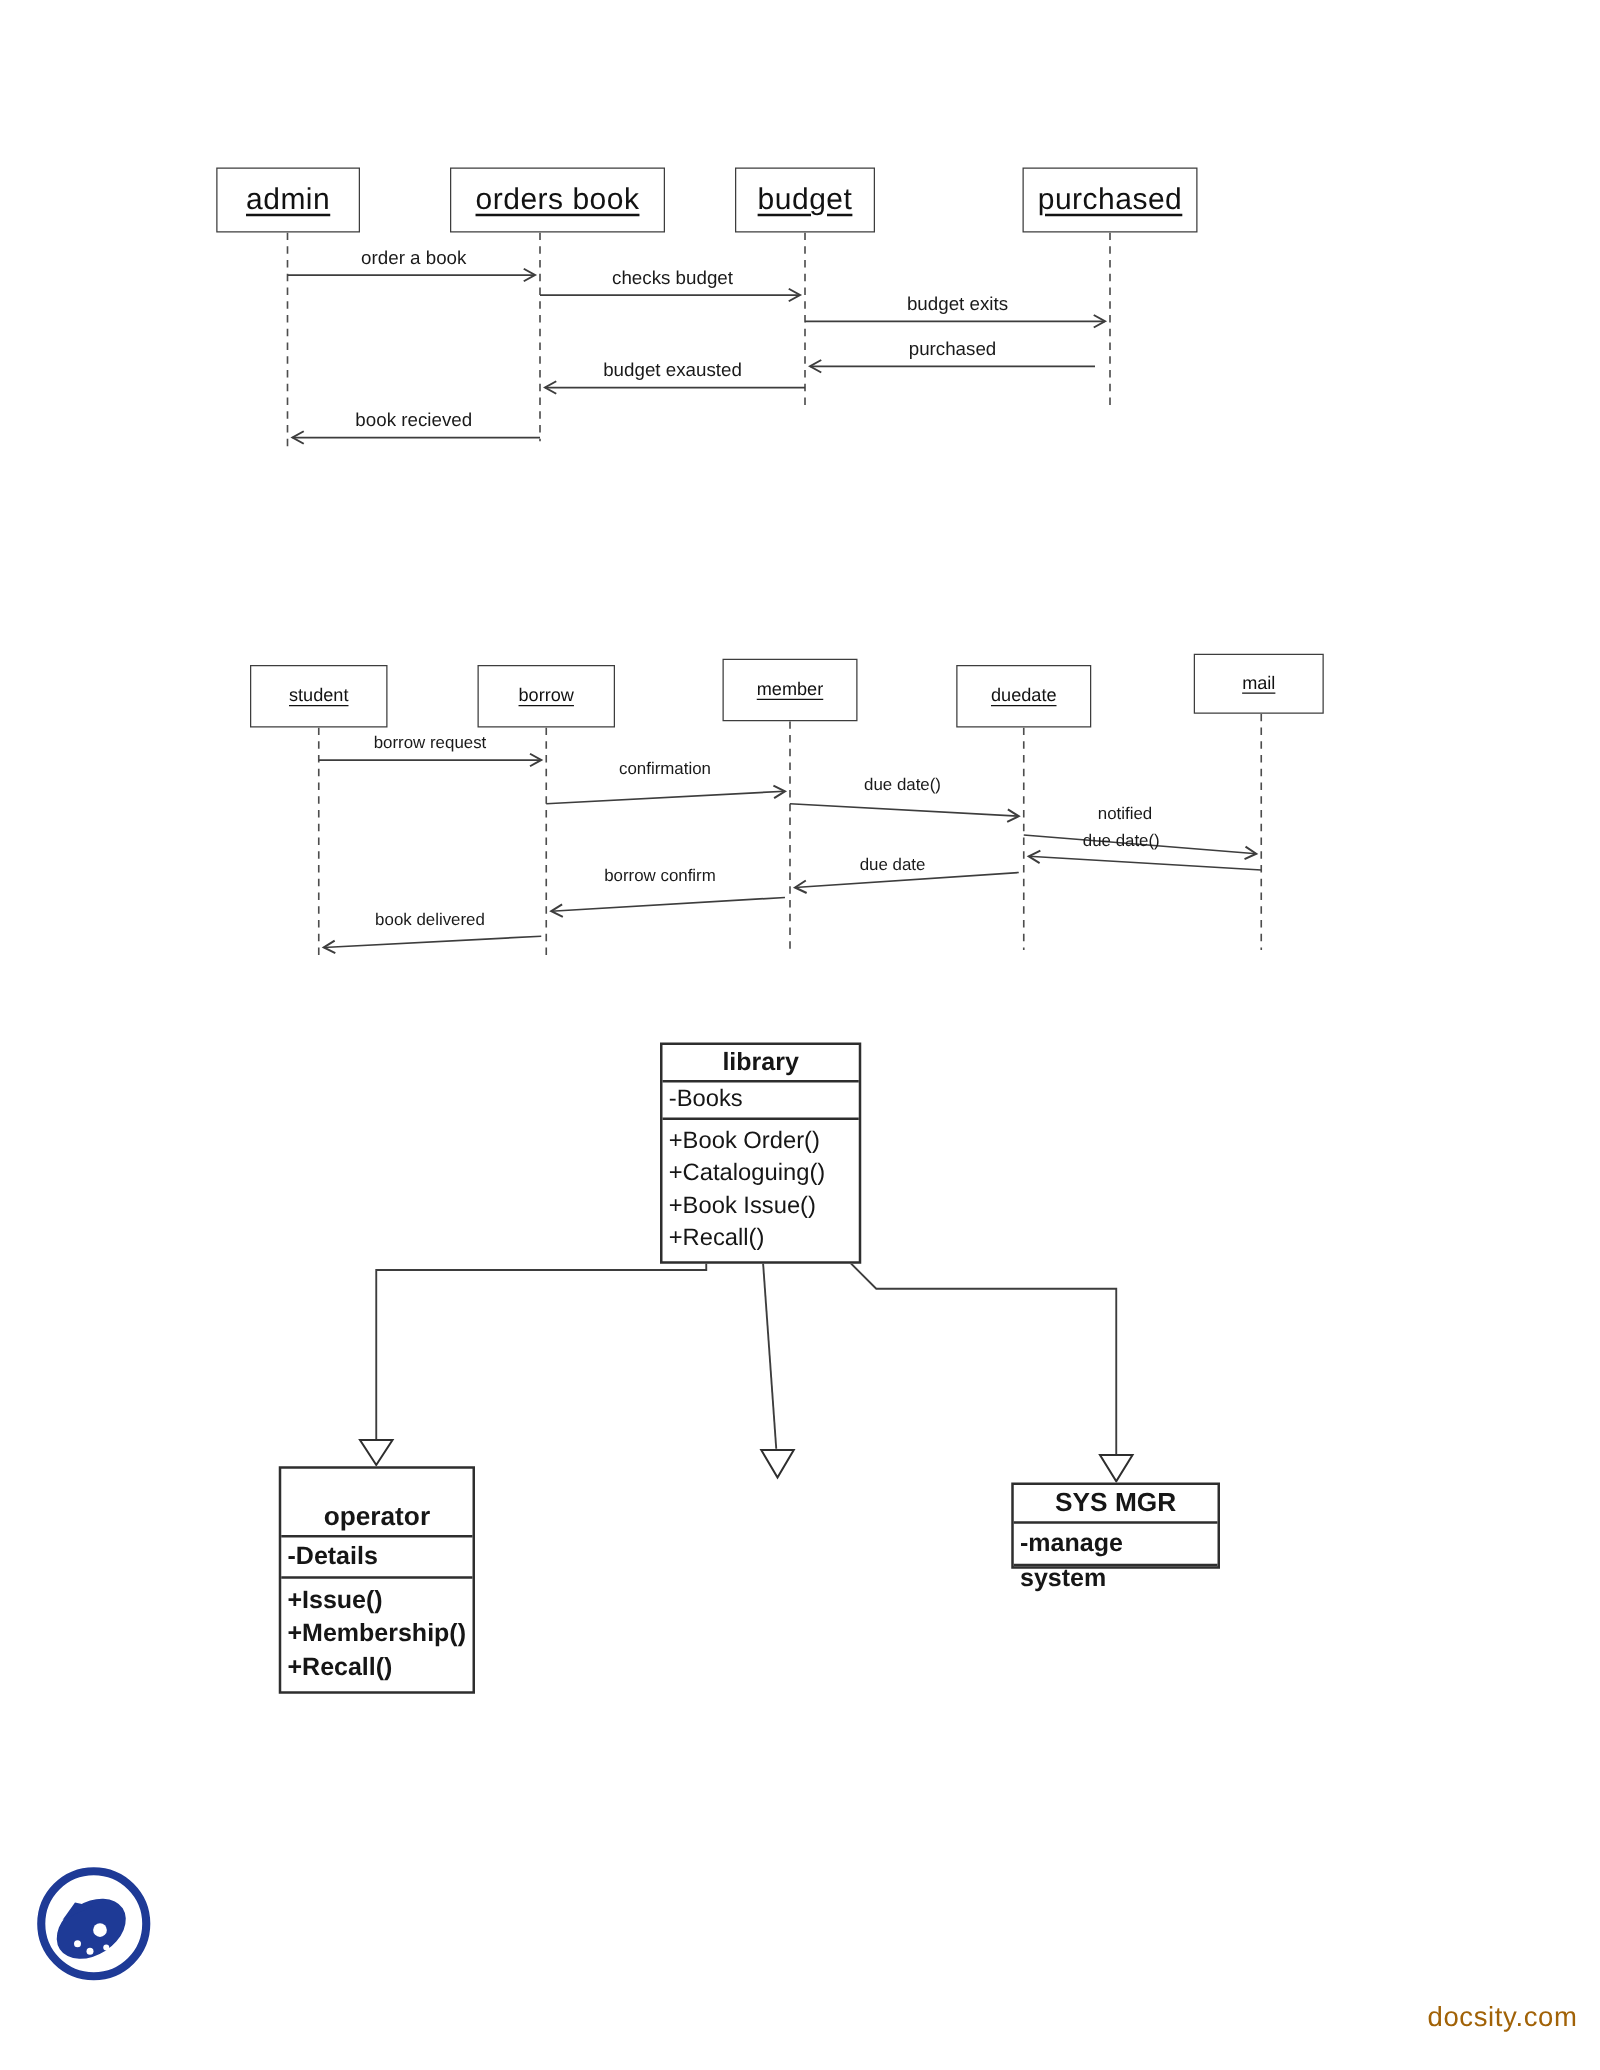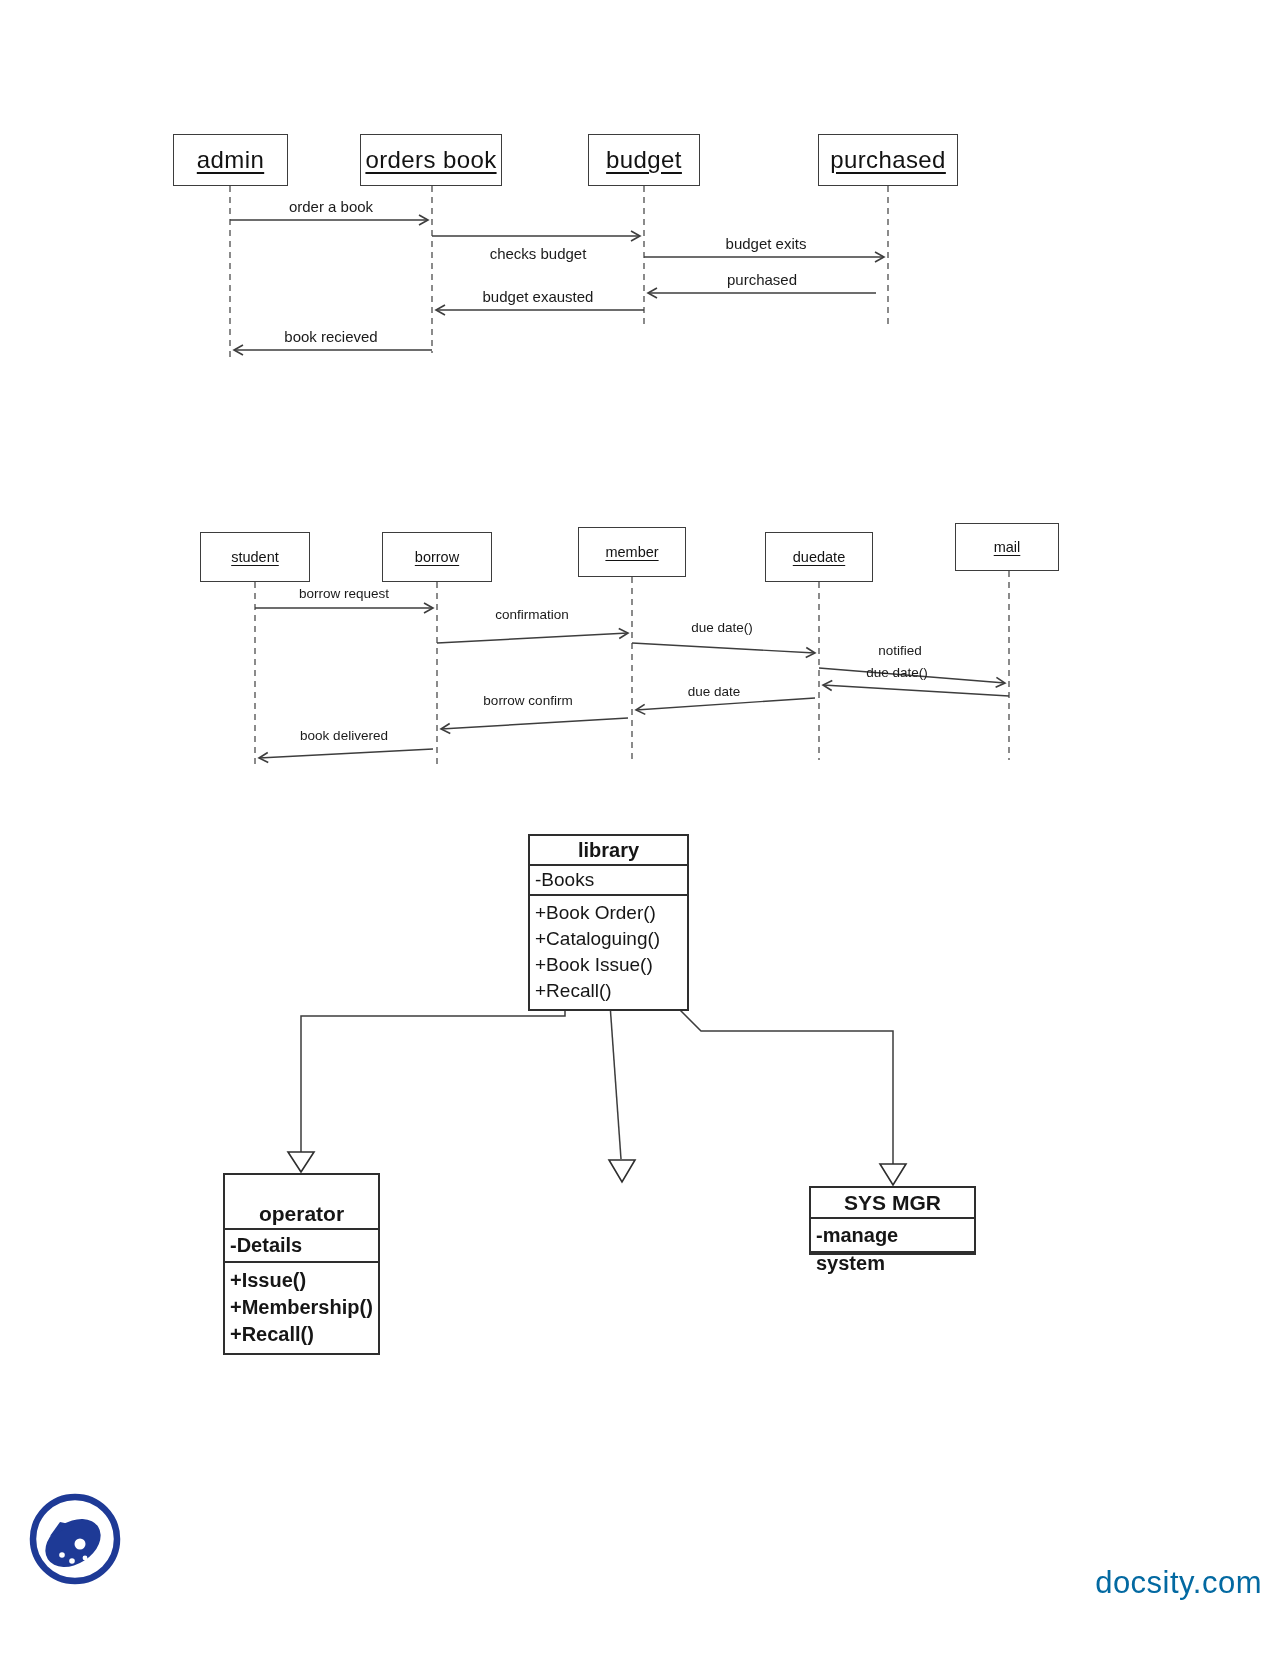--- a/index.html
+++ b/index.html
@@ -29,21 +29,21 @@
   .op .cattr{font-size:20px;height:27px;line-height:27px;}
   .op .cmeth div{font-size:20px;font-weight:bold;line-height:27px;}
   .ad .ctitle{font-size:15px;height:26px;line-height:26px;}
   .ad .cattr{font-size:14px;height:21px;line-height:21px;font-weight:normal;}
   .ad .cmeth div{font-size:13.5px;line-height:19px;}
   .sy .ctitle{font-size:21px;height:29px;line-height:29px;}
   .sy .cattr{font-size:20px;height:28px;line-height:28px;}
   .sy .cmeth div{font-size:20px;font-weight:bold;line-height:28px;}
   
   .logo{position:absolute;left:28px;top:1492px;}
-  .brand{position:absolute;right:18px;top:1565px;font-size:31px;color:#0369a1;letter-spacing:.5px;}
+  .brand{position:absolute;right:18px;top:1601px;font-size:22px;color:#a16207;letter-spacing:.5px;}
 </style>
 </head>
 <body>
 
 <div class="page">
 
   <svg class="lines" width="1280" height="1656">
     <defs>
       <marker id="ah" viewBox="0 0 14 14" refX="12" refY="7" markerWidth="14" markerHeight="14" markerUnits="userSpaceOnUse" orient="auto-start-reverse">
         <path d="M3,2 L12,7 L3,12" fill="none" stroke="#3d3d3d" stroke-width="1.6"></path>
@@ -94,32 +94,32 @@
       <path d="M288,1152 L314,1152 L301,1172 Z"></path>
       <path d="M609,1160 L635,1160 L622,1182 Z"></path>
       <path d="M880,1164 L906,1164 L893,1185 Z"></path>
     </g>
   </svg>
 
   <div>
     <div class="abox sd1a" style="left:173px;top:134px;width:115px;height:52px;">
       <span class="u">admin</span>
     </div>
-    <div class="abox sd1a" style="left:360px;top:134px;width:142px;height:52px;">
+    <div class="abox sd1a" style="left:360px;top:134px;width:172px;height:52px;">
       <span class="u">orders book</span>
     </div>
     <div class="abox sd1a" style="left:588px;top:134px;width:112px;height:52px;">
       <span class="u">budget</span>
     </div>
     <div class="abox sd1a" style="left:818px;top:134px;width:140px;height:52px;">
       <span class="u">purchased</span>
     </div>
 
     <div class="msg sd1m" style="left:331px;top:198px;">order a book</div>
-    <div class="msg sd1m" style="left:538px;top:214px;margin-top:31px;">checks budget</div>
+    <div class="msg sd1m" style="left:538px;top:214px;">checks budget</div>
     <div class="msg sd1m" style="left:766px;top:235px;">budget exits</div>
     <div class="msg sd1m" style="left:762px;top:271px;">purchased</div>
     <div class="msg sd1m" style="left:538px;top:288px;">budget exausted</div>
     <div class="msg sd1m" style="left:331px;top:328px;">book recieved</div>
   </div>
 
   <div>
     <div class="abox sd2a" style="left:200px;top:532px;width:110px;height:50px;">
       <span class="u">student</span>
     </div>

